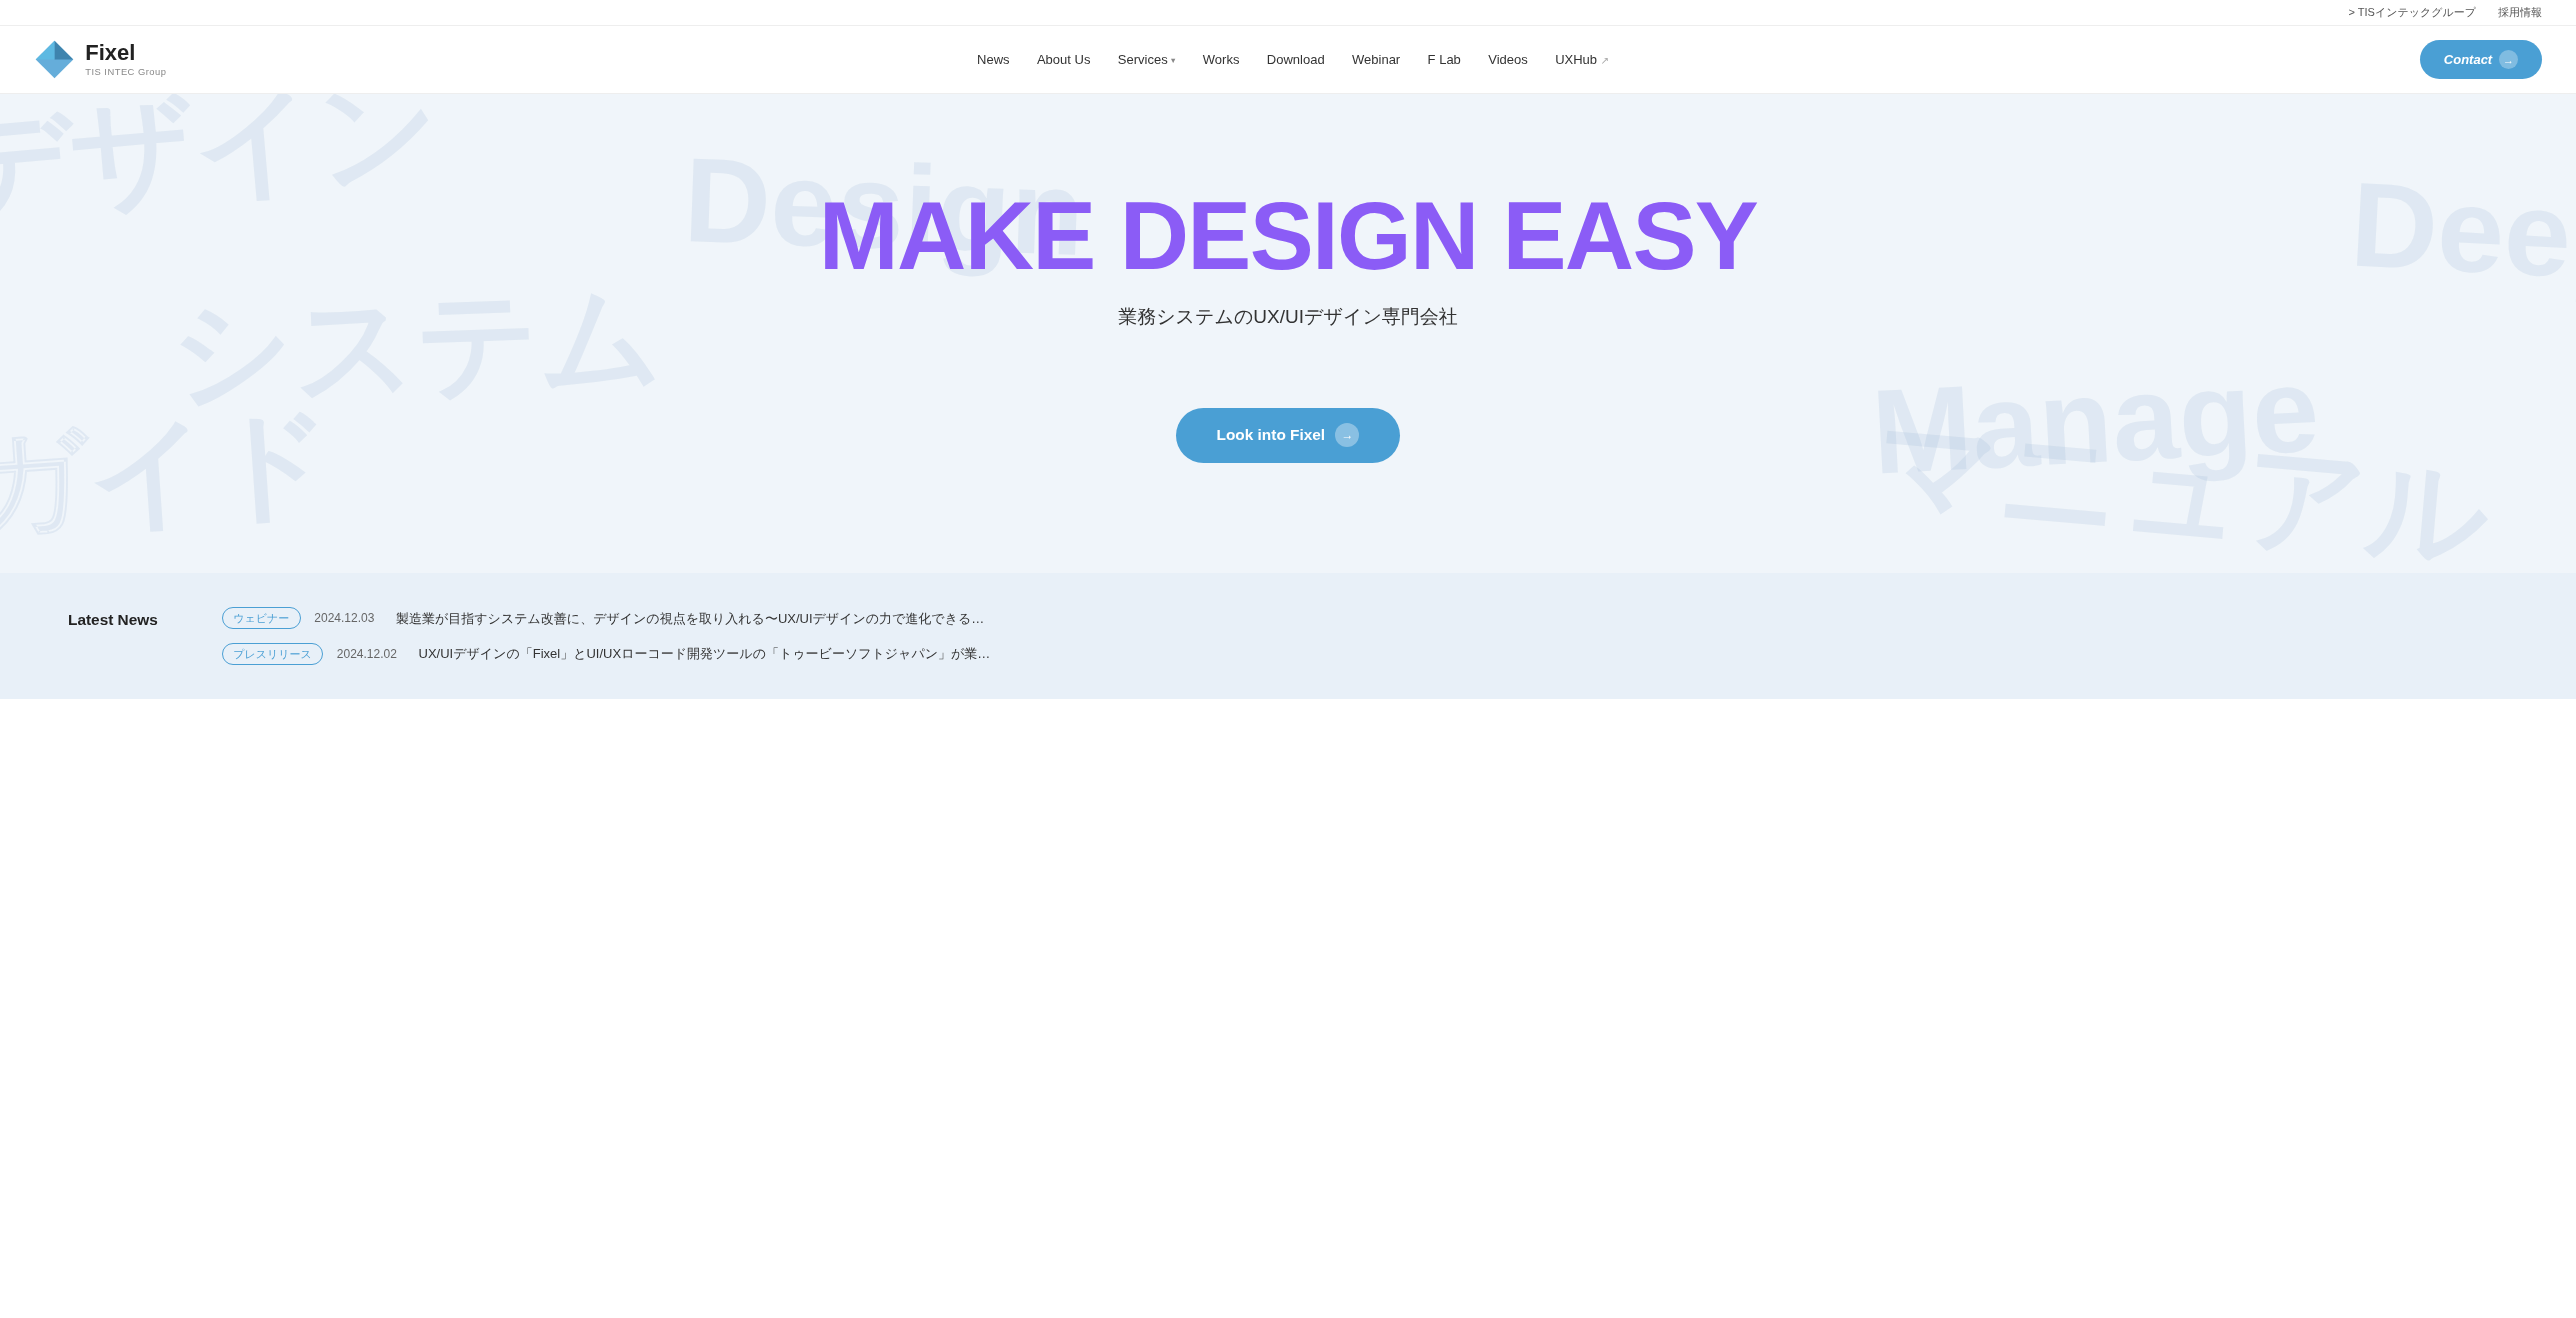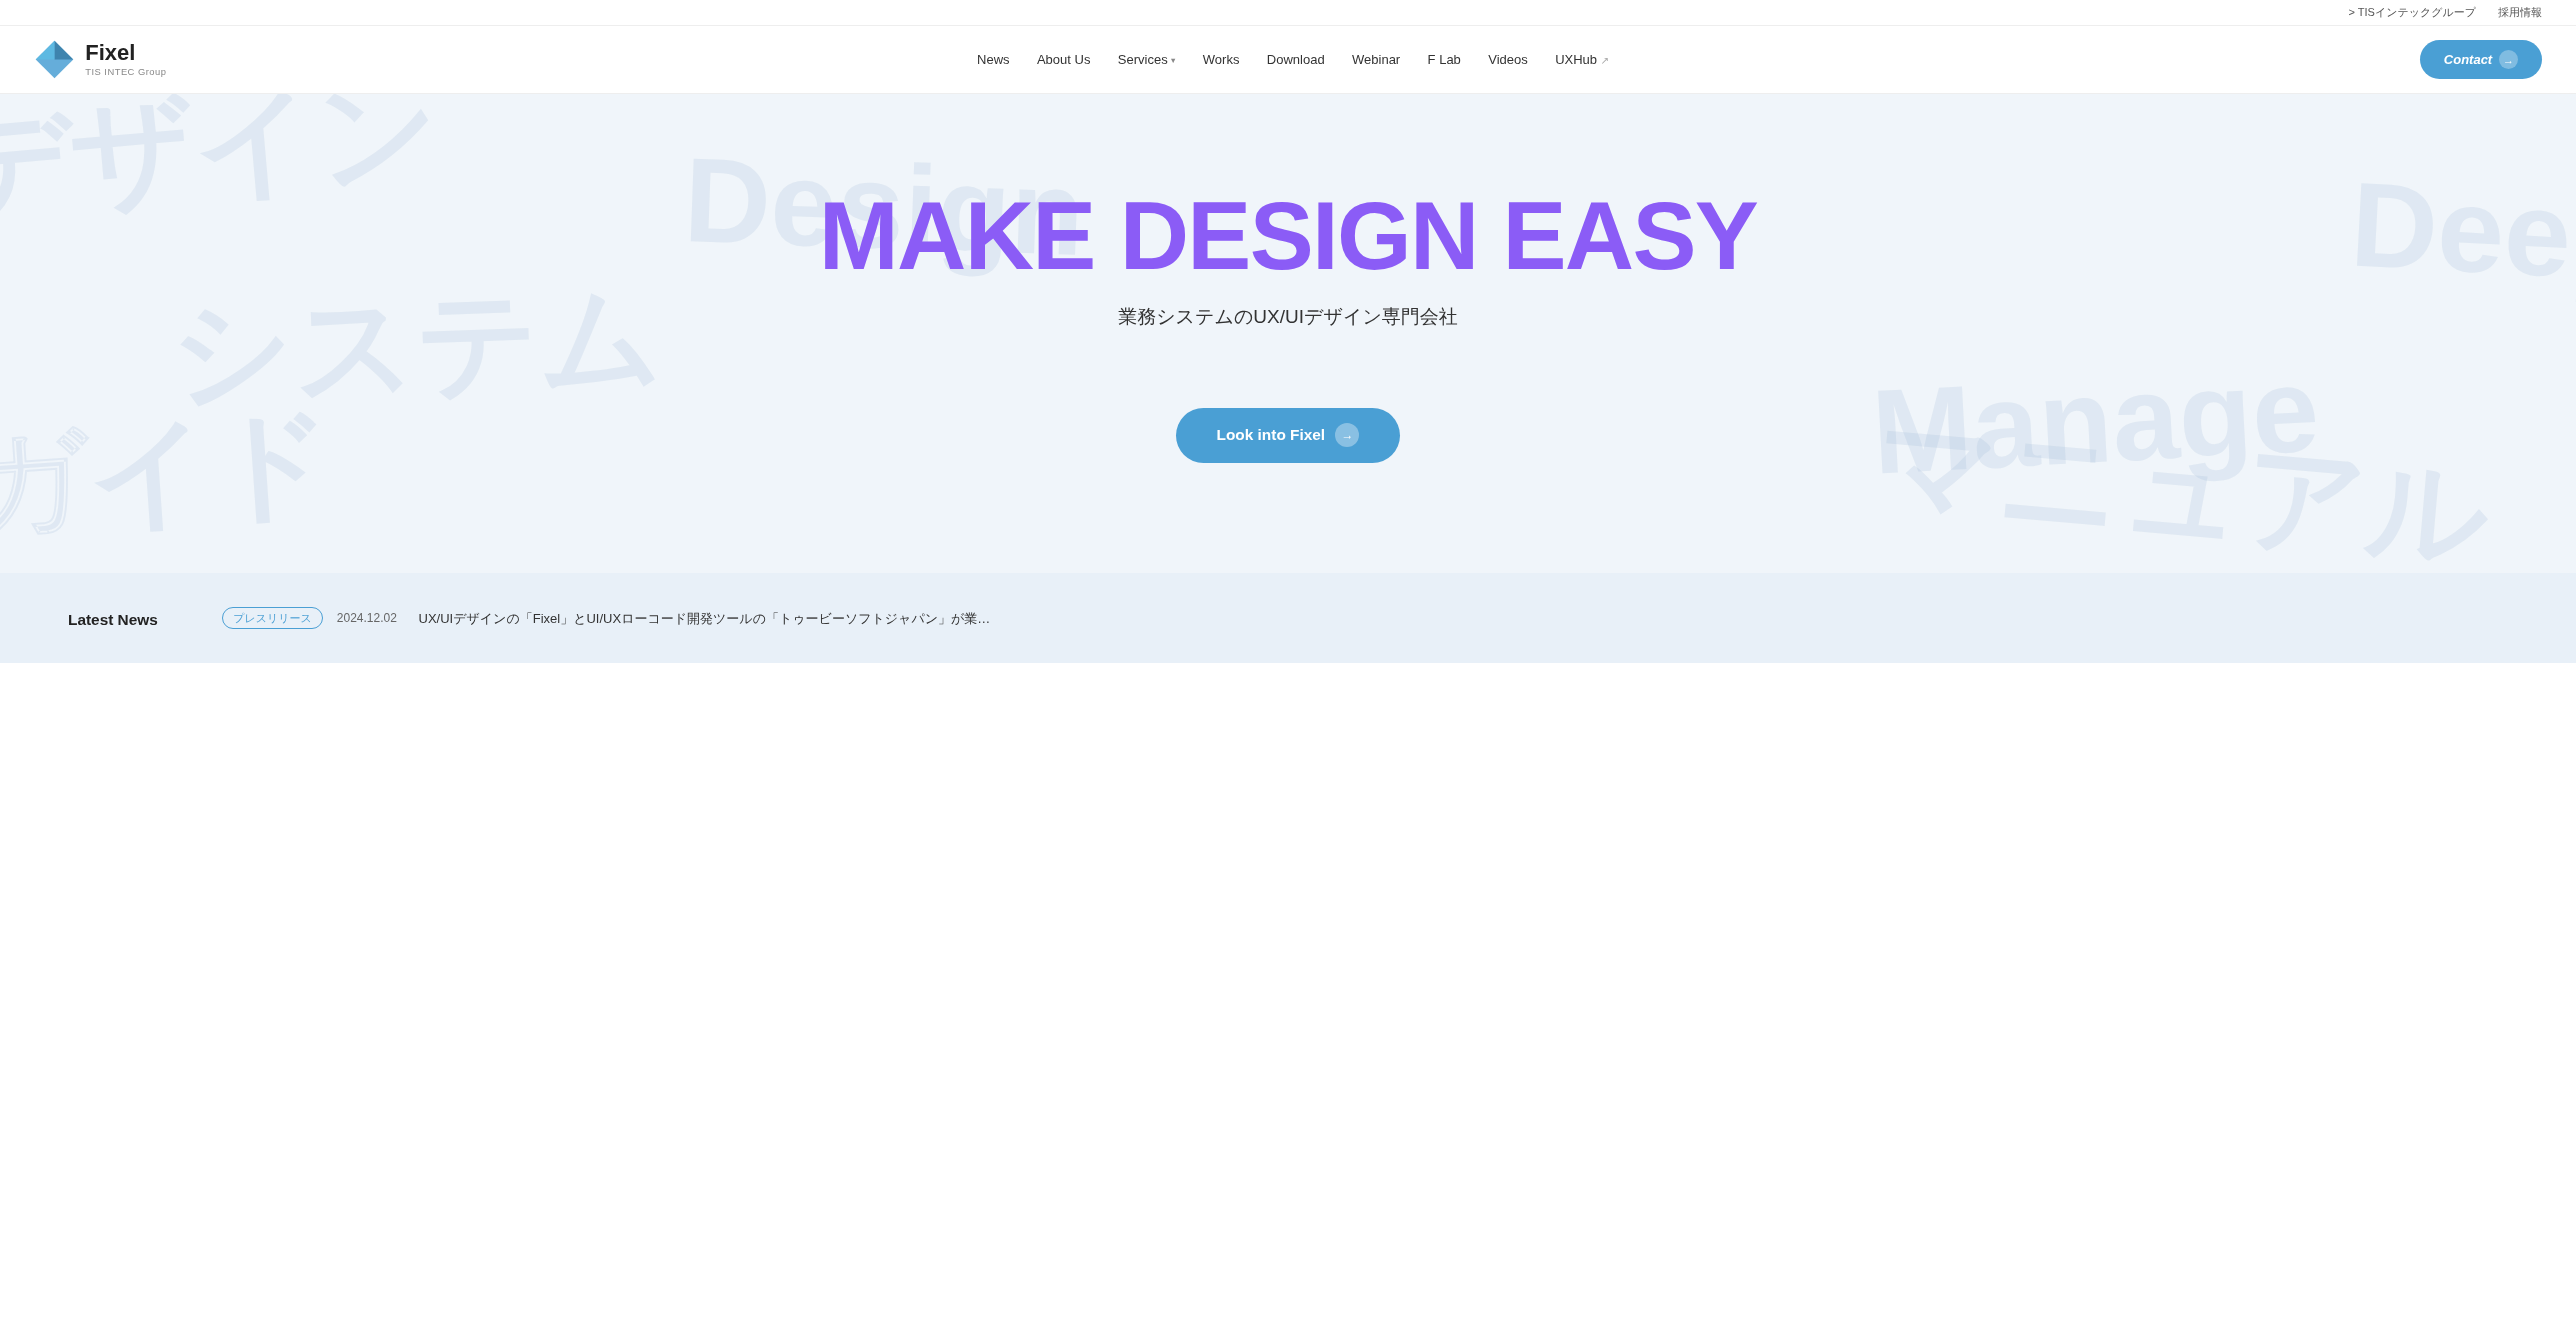--- a/index.html
+++ b/index.html
@@ -333,19 +333,24 @@
       <span>Look into Fixel</span>
       <span class="cta-arrow">→</span>
     </a>
   </div>
 </section>
 
 <section class="news-section">
   <div class="news-label">Latest News</div>
   <div class="news-items">
     <div class="news-item">
+      <span class="news-badge">ウェビナー</span>
+      <span class="news-date">2024.12.03</span>
+      <span class="news-text">製造業が目指すシステム改善に、デザインの視点を取り入れる〜UX/UIデザインの力で進化できる…</span>
+    </div>
+    <div class="news-item">
       <span class="news-badge">プレスリリース</span>
       <span class="news-date">2024.12.02</span>
       <span class="news-text">UX/UIデザインの「Fixel」とUI/UXローコード開発ツールの「トゥービーソフトジャパン」が業…</span>
     </div>
   </div>
 </section>
 
 
 </body></html>

